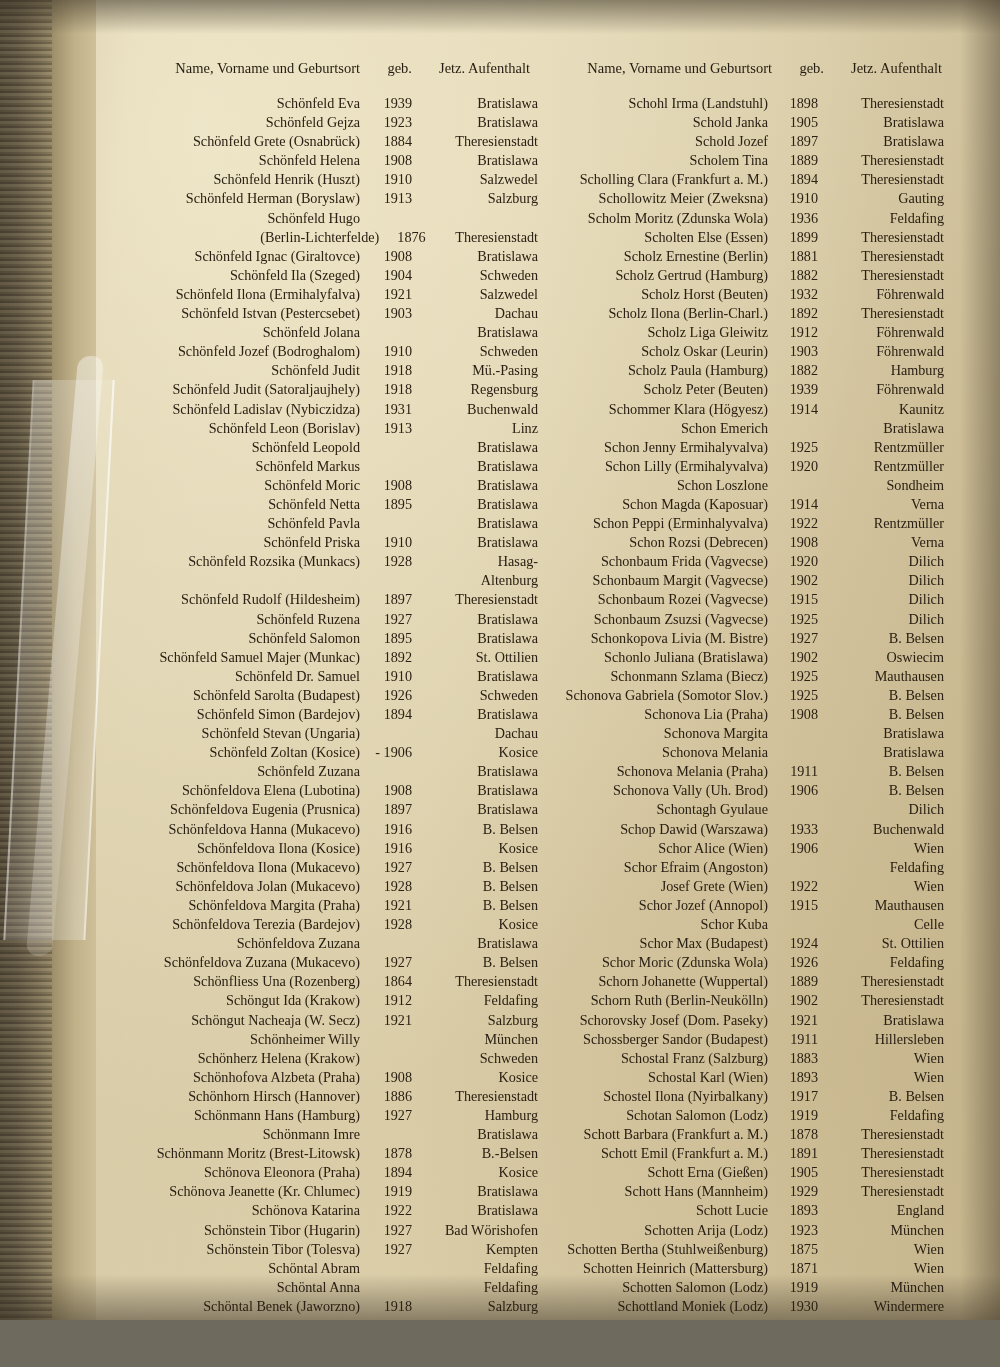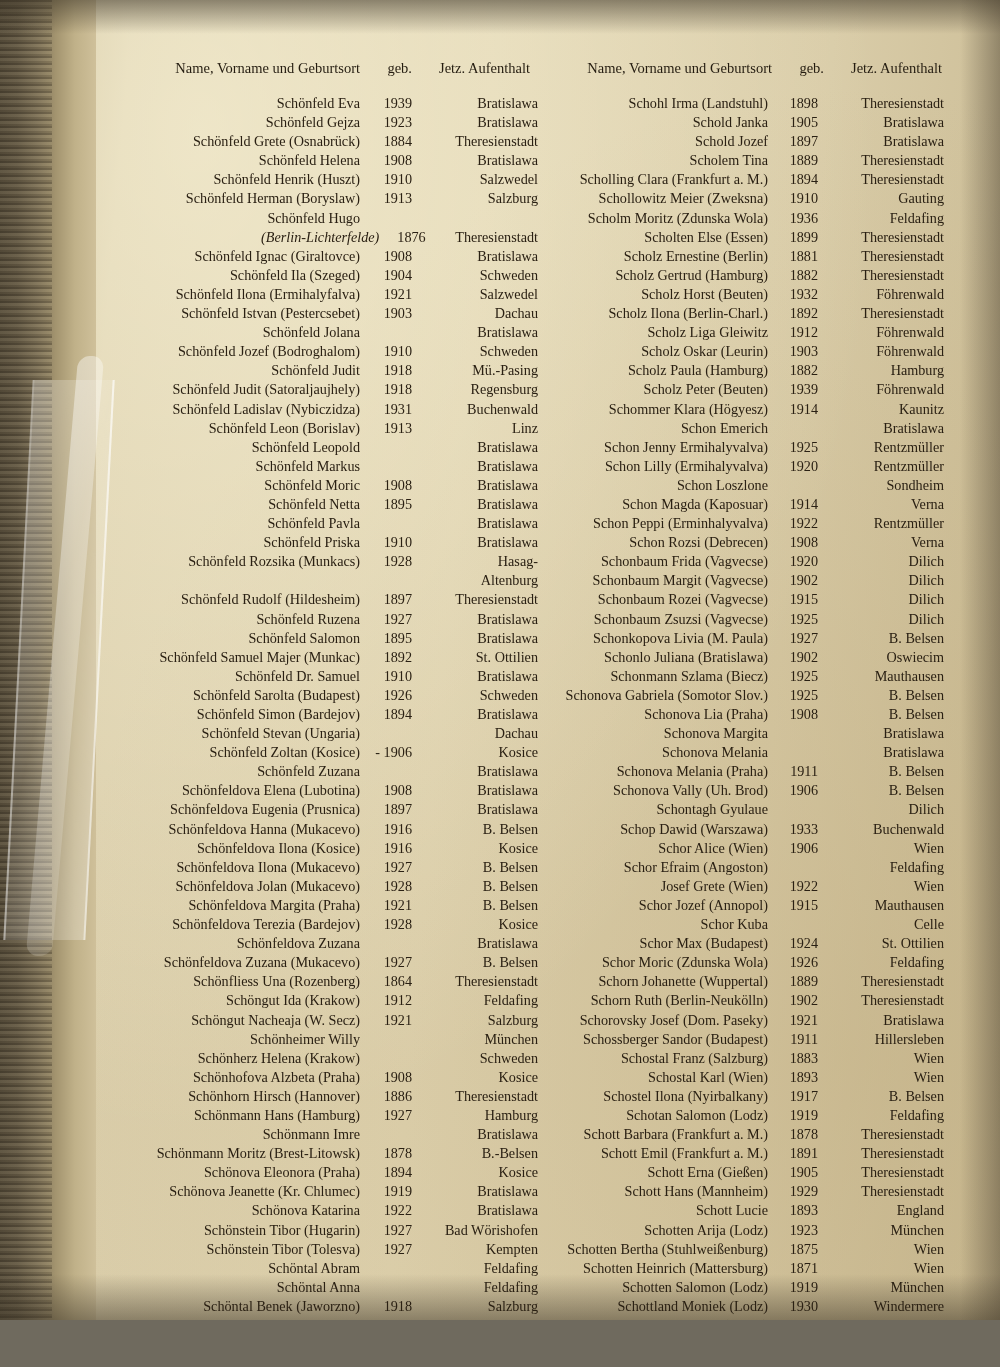--- a/index.html
+++ b/index.html
@@ -105,21 +105,21 @@
     display: flex;
     font-size: 14.2px;
     line-height: 19.1px;
     color: #2a2013;
     white-space: nowrap;
   }
   .c-name {
     width: 228px;
     overflow: hidden;
   }
-  .c-name.indent { padding-left: 44px; font-style: italic; }
+  .c-name.indent { padding-left: 44px; }
   .c-geb {
     width: 52px;
   }
   .c-ort {
     width: 126px;
   }
   .col.right .c-name { width: 230px; }
   .col.right .c-geb  { width: 50px; }
   .col.right .c-ort  { width: 126px; }
 
@@ -617,21 +617,21 @@
             <div class="c-name">Schonbaum Rozei (Vagvecse)</div>
             <div class="c-geb">1915</div>
             <div class="c-ort">Dilich</div>
           </div>
           <div class="row">
             <div class="c-name">Schonbaum Zsuzsi (Vagvecse)</div>
             <div class="c-geb">1925</div>
             <div class="c-ort">Dilich</div>
           </div>
           <div class="row">
-            <div class="c-name">Schonkopova Livia (M. Paula)</div>
+            <div class="c-name">Schonkopova Livia (M. Bistre)</div>
             <div class="c-geb">1927</div>
             <div class="c-ort">B. Belsen</div>
           </div>
           <div class="row">
             <div class="c-name">Schonlo Juliana (Bratislawa)</div>
             <div class="c-geb">1902</div>
             <div class="c-ort">Oswiecim</div>
           </div>
           <div class="row">
             <div class="c-name">Schonmann Szlama (Biecz)</div>

